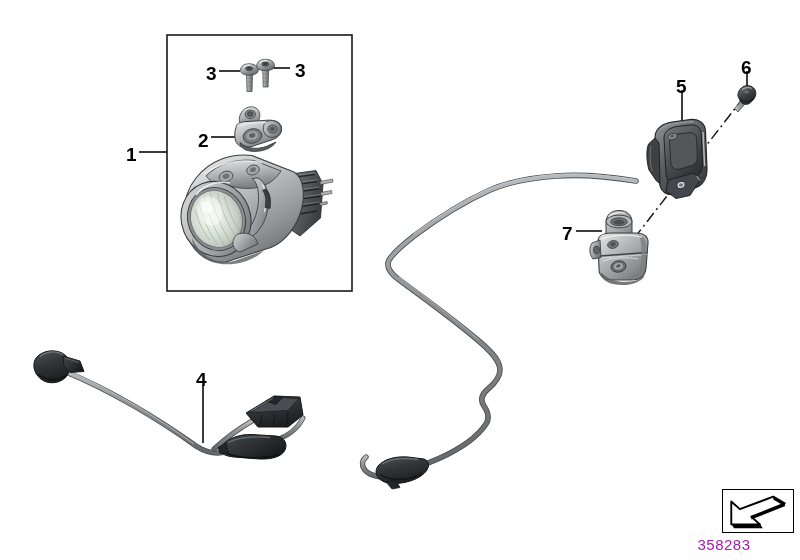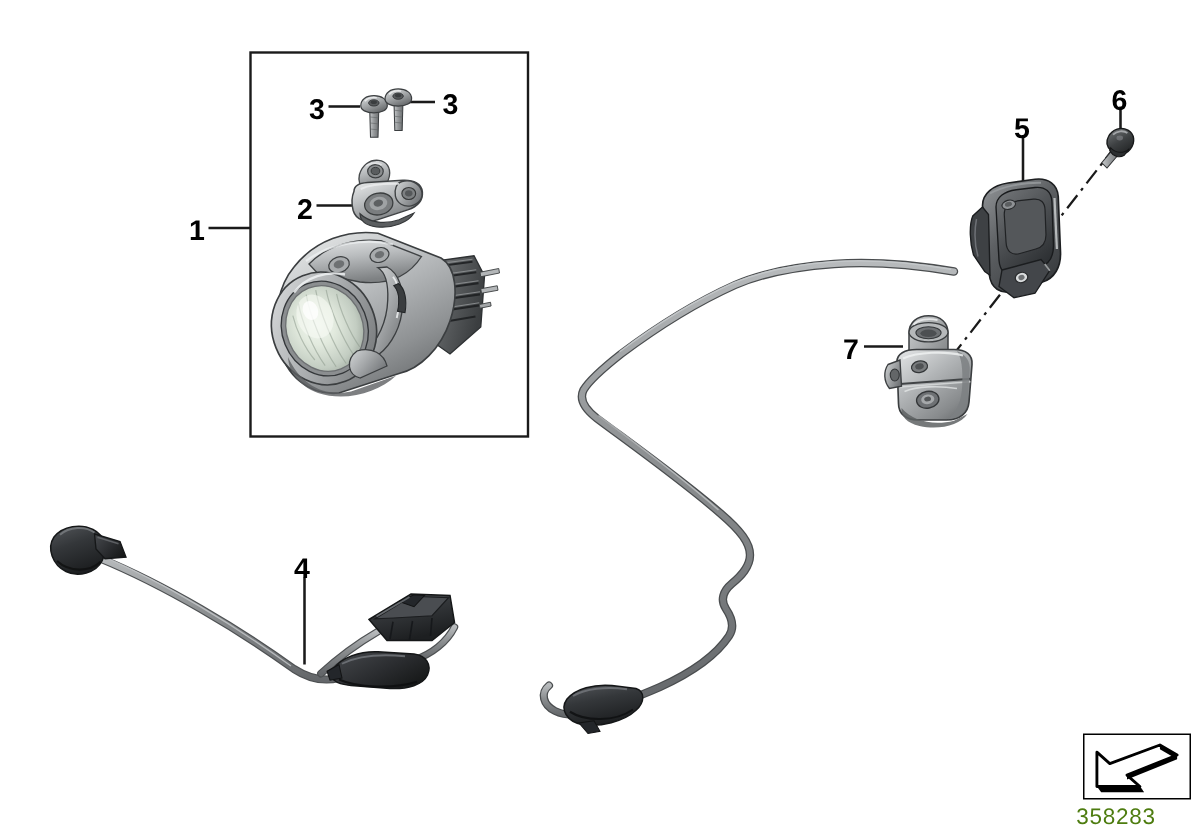--- a/index.html
+++ b/index.html
@@ -30,26 +30,26 @@
     font-family: "Liberation Sans", sans-serif;
     font-weight: bold;
     font-size: 19px;
     color: #000000;
     line-height: 1;
     letter-spacing: 0px;
     white-space: nowrap;
   }
   #diagram-number {
     position: absolute;
-    left: 744px;
+    left: 724px;
     top: 536px;
     transform: translateX(-50%);
     font-family: "Liberation Sans", sans-serif;
     font-size: 15px;
-    color: #4d7c0f;
+    color: #a21caf;
     letter-spacing: 0.5px;
     white-space: nowrap;
   }
   #view-badge {
     position: absolute;
     left: 722px;
     top: 489px;
     width: 72px;
     height: 44px;
     border: 1.5px solid #000000;

